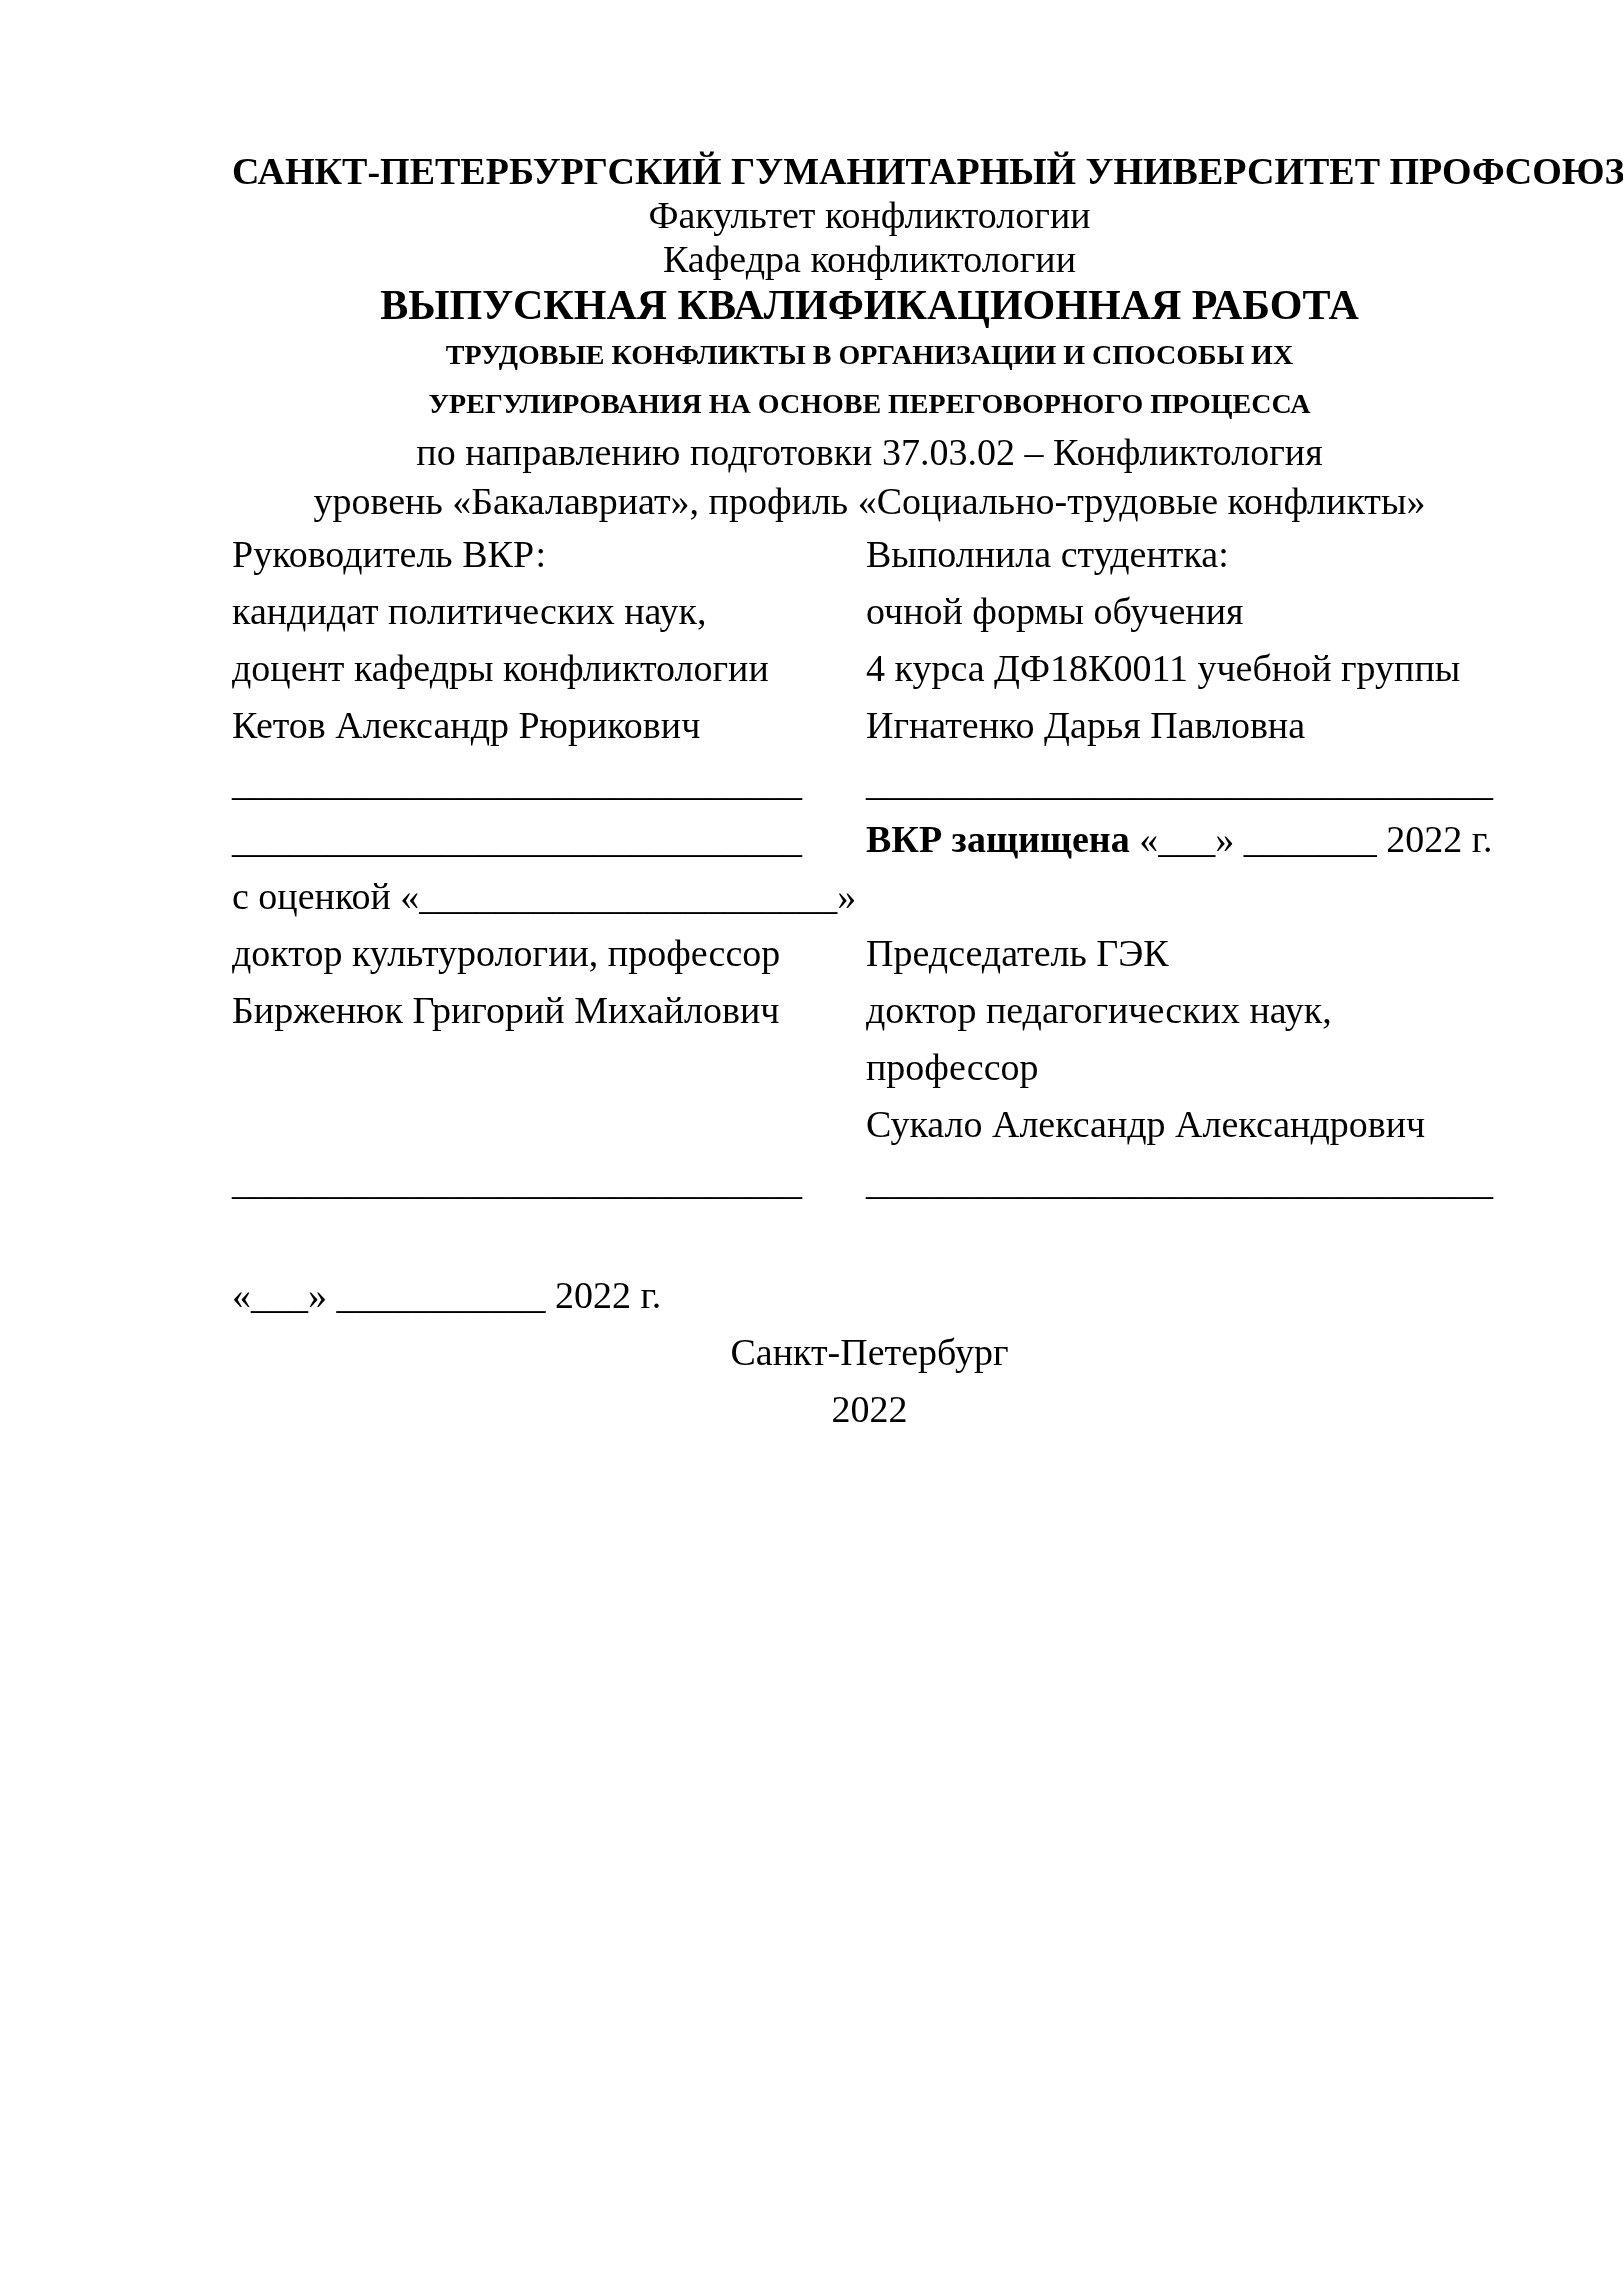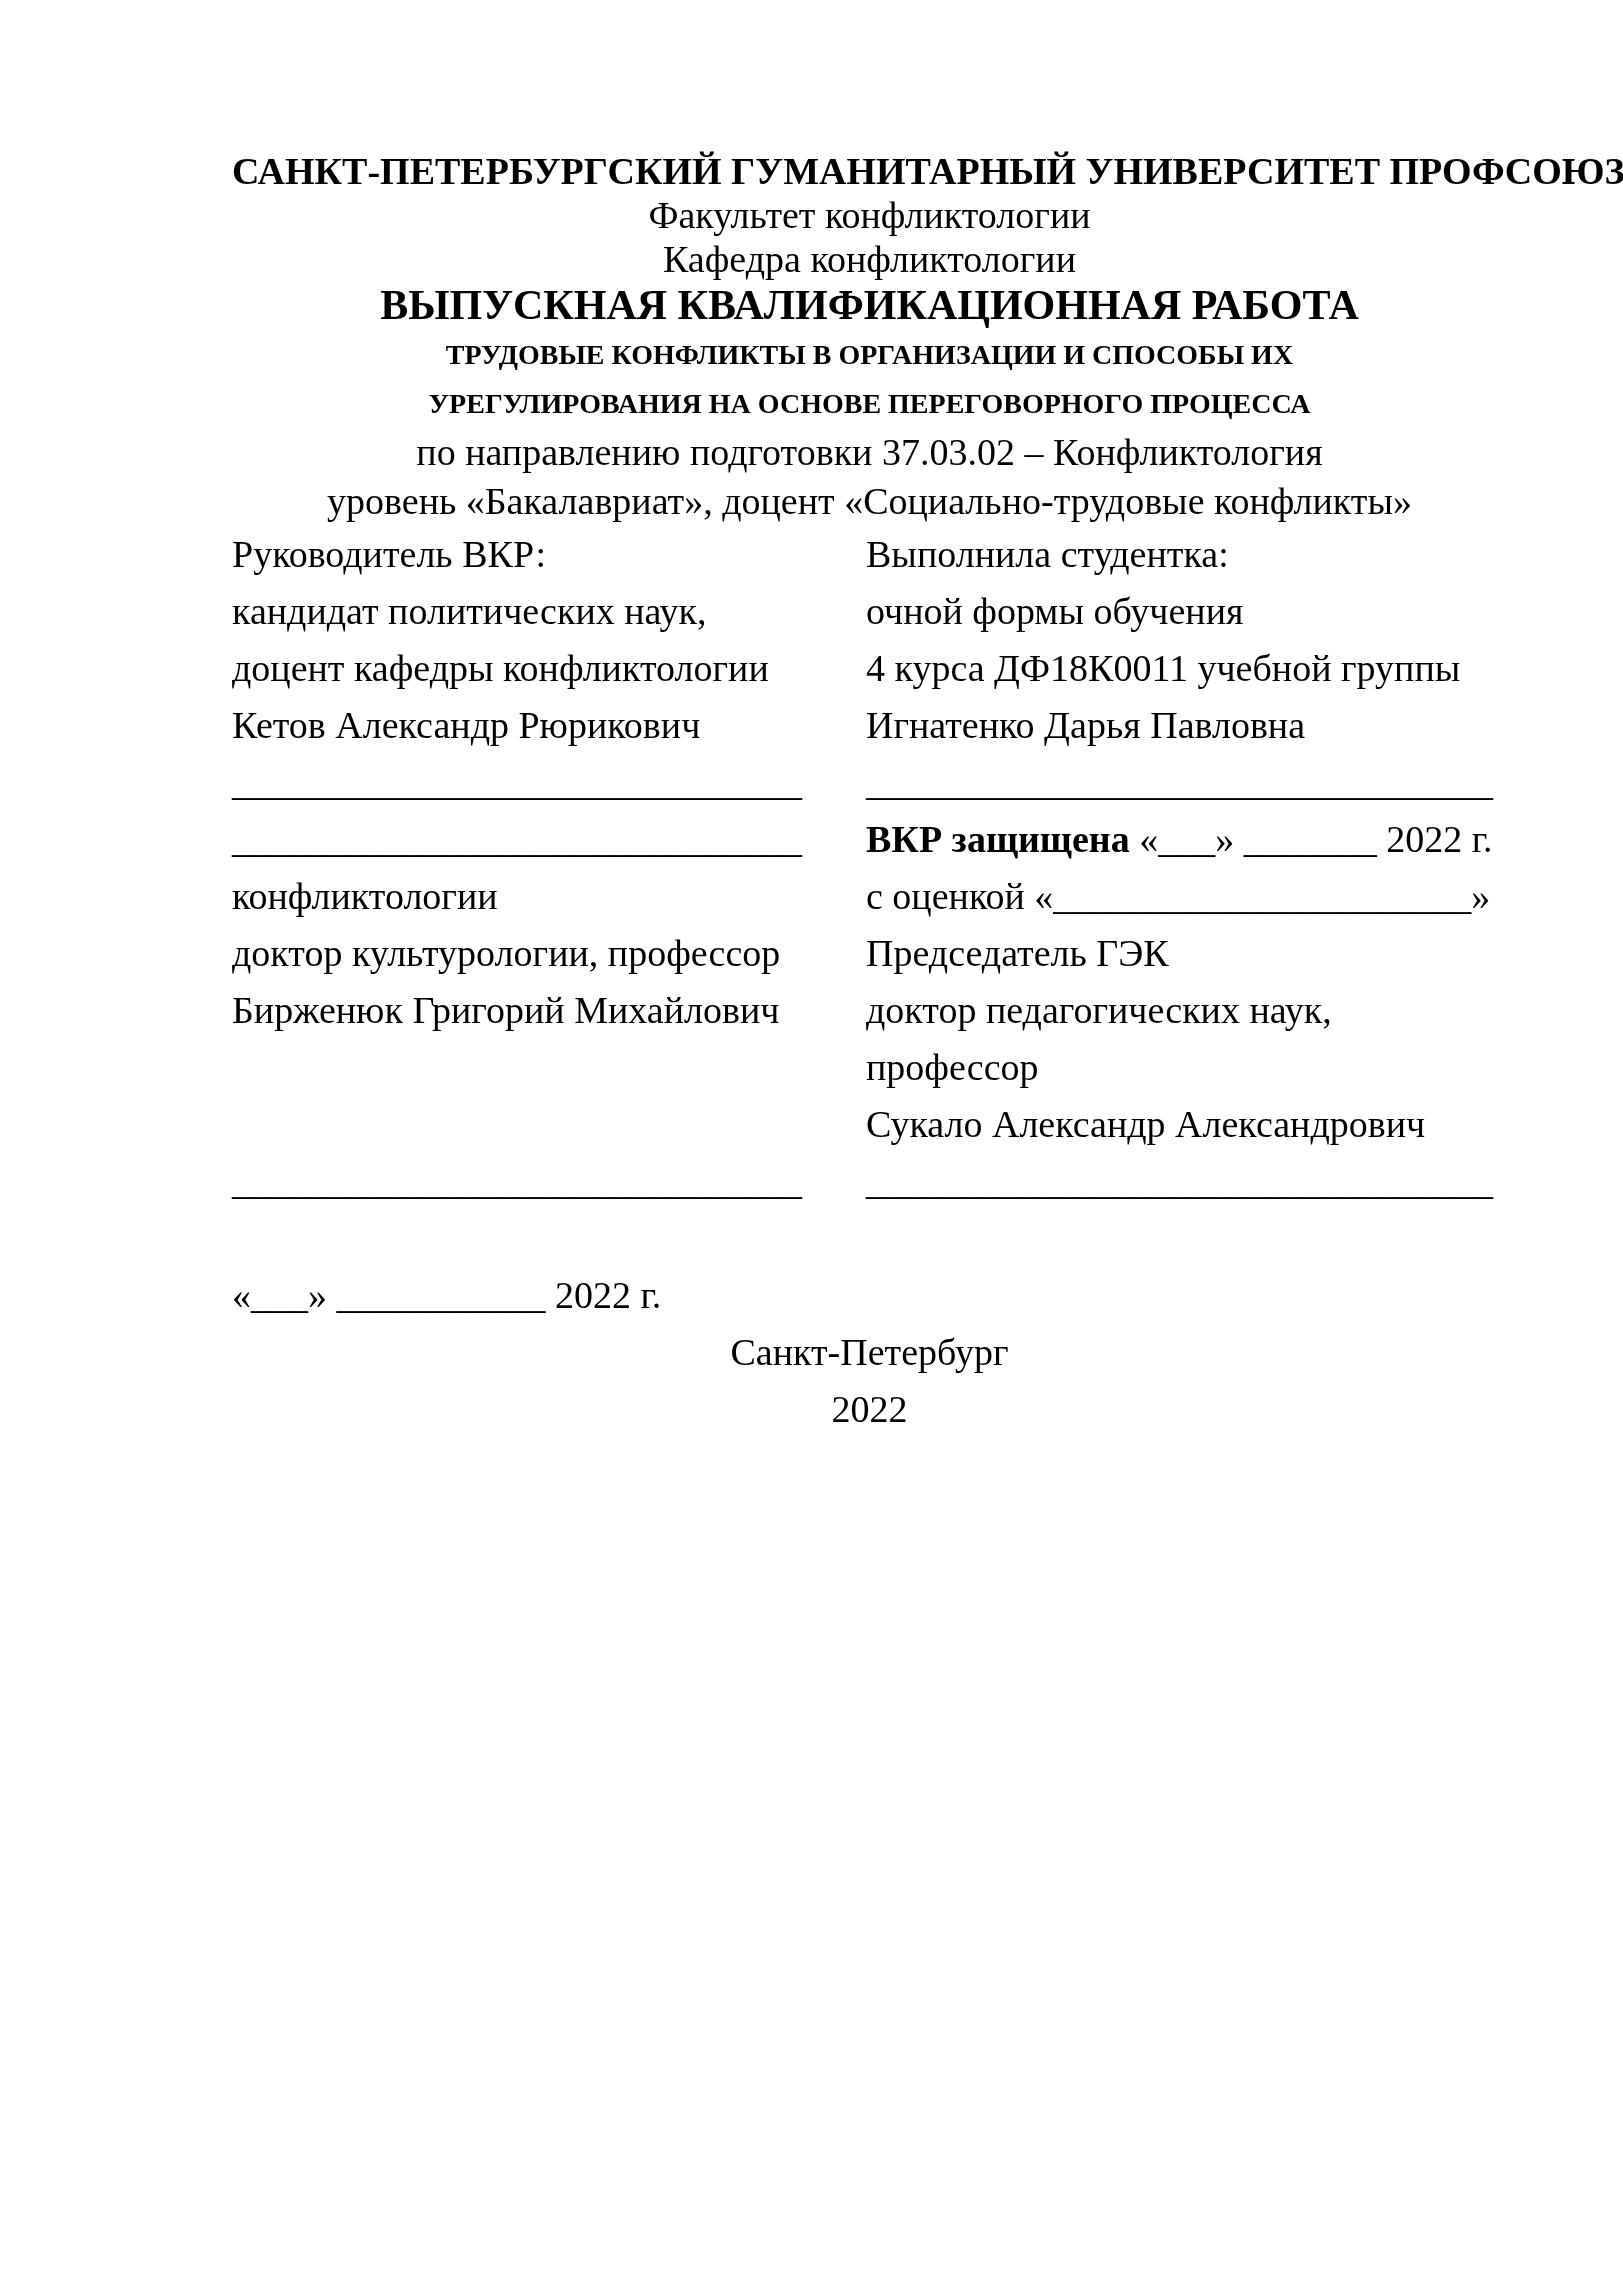--- a/index.html
+++ b/index.html
@@ -52,21 +52,21 @@
 
   <p class="work-type center bold nowrap">ВЫПУСКНАЯ КВАЛИФИКАЦИОННАЯ РАБОТА</p>
 
   <div class="thesis-title center bold">
     <div class="nowrap">ТРУДОВЫЕ КОНФЛИКТЫ В ОРГАНИЗАЦИИ И СПОСОБЫ ИХ</div>
     <div class="nowrap">УРЕГУЛИРОВАНИЯ НА ОСНОВЕ ПЕРЕГОВОРНОГО ПРОЦЕССА</div>
   </div>
 
   <p class="program center">по направлению подготовки 37.03.02 – Конфликтология</p>
 
-  <p class="level center">уровень «Бакалавриат», доцент «Социально-трудовые конфликты»</p>
+  <p class="level center">уровень «Бакалавриат», профиль «Социально-трудовые конфликты»</p>
 
   <div class="cols people-block">
     <div>
       <div class="cell">Руководитель ВКР:</div>
       <div class="cell">кандидат политических наук,</div>
       <div class="cell">доцент кафедры конфликтологии</div>
       <div class="cell">Кетов Александр Рюрикович</div>
     </div>
     <div>
       <div class="cell">Выполнила студентка:</div>
@@ -85,21 +85,20 @@
 
     <div class="cols">
       <div class="cell">______________________________</div>
       <div class="cell">
         <span class="bold">ВКР защищена</span><span> «___» _______ 2022 г.</span>
       </div>
     </div>
 
 
     <div class="cols">
-      <div class="cell">конфликтологии</div>
       <div class="cell">с оценкой «______________________»</div>
     </div>
 
     <div class="cols">
       <div class="cell">доктор культурологии, профессор</div>
       <div class="cell">Председатель ГЭК</div>
     </div>
 
     <div class="cols">
       <div class="cell">Бирженюк Григорий Михайлович</div>

